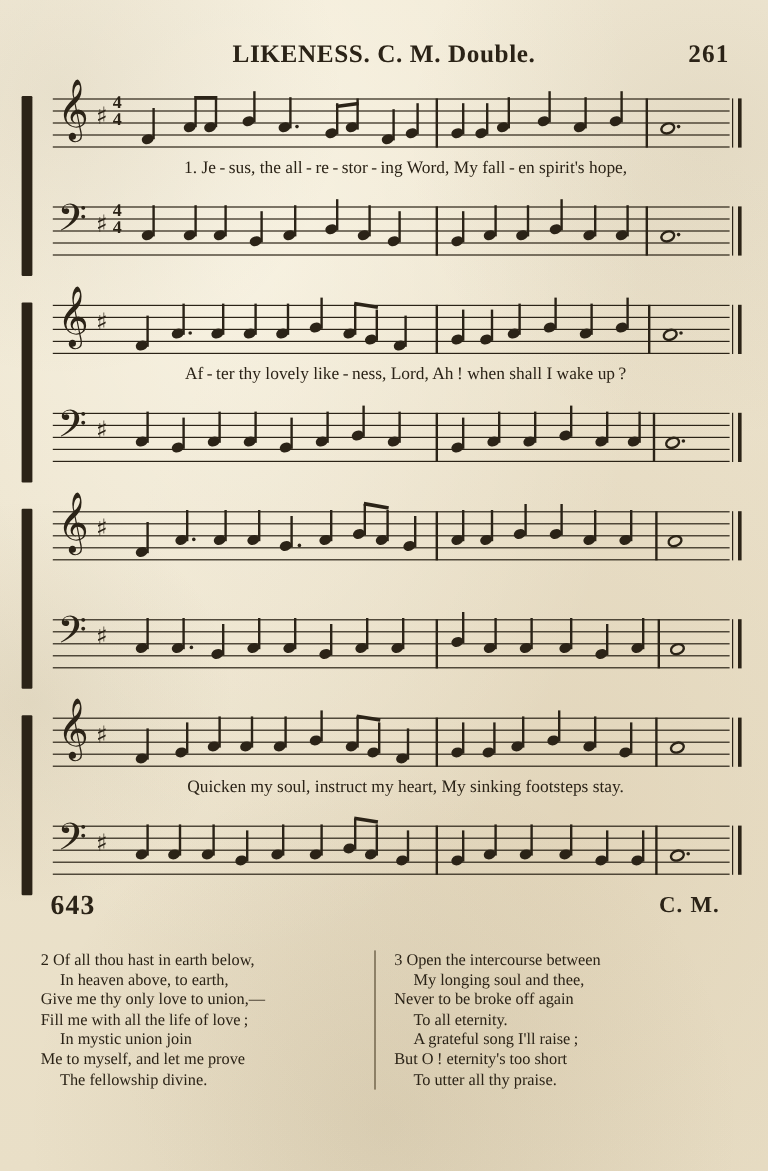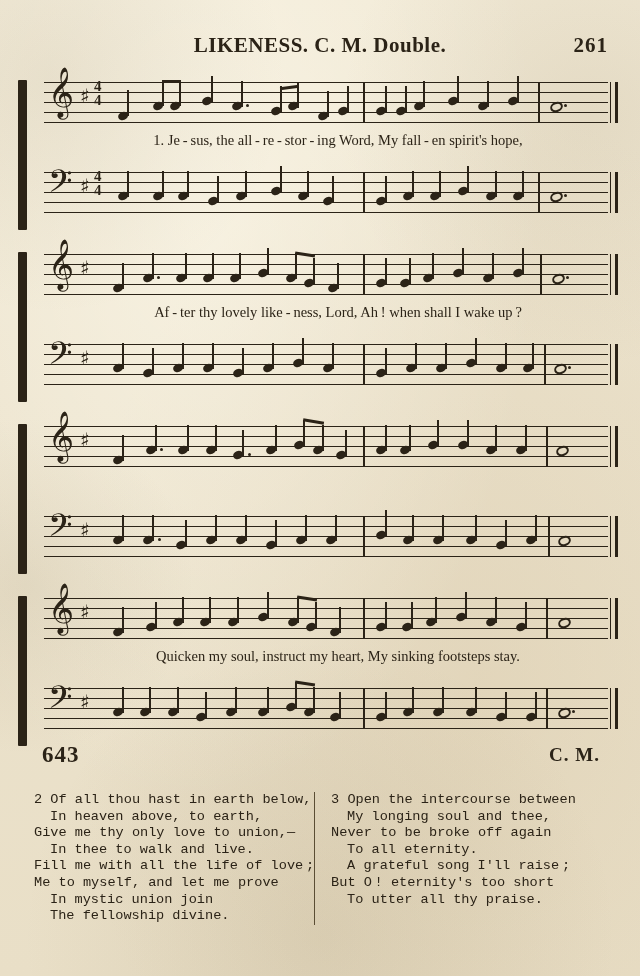--- a/index.html
+++ b/index.html
@@ -225,21 +225,20 @@
     text-align: center;
     font-style: italic;
     font-size: 15.5px;
   }
   .verses {
     position: absolute;
     top: 792px;
     left: 34px;
     width: 572px;
     display: flex;
-    font-family: Liberation Mono, monospace;
   }
   .vcol {
     width: 50%;
     font-size: 13.6px;
     line-height: 16.6px;
   }
   .vcol.right {
     padding-left: 16px;
     border-left: 1px solid #5a4d34;
   }
@@ -696,24 +695,23 @@
   </div>
 
   <div class="hymnno">643</div>
   <div class="meter">C. M.</div>
 
   <div class="verses">
     <div class="vcol left">
       <div class="vline ind1">2 Of all thou hast in earth below,</div>
       <div class="vline ind2">In heaven above, to earth,</div>
       <div class="vline ind1">Give me thy only love to union,—</div>
-      <div class="vline ind2">In thee to walk and live.</div>
       <div class="vline ind1">Fill me with all the life of love ;</div>
+      <div class="vline ind2">In mystic union join</div>
       <div class="vline ind1">Me to myself, and let me prove</div>
-      <div class="vline ind2">In mystic union join</div>
       <div class="vline ind2">The fellowship divine.</div>
     </div>
     <div class="vcol right">
       <div class="vline ind1">3 Open the intercourse between</div>
       <div class="vline ind2">My longing soul and thee,</div>
       <div class="vline ind1">Never to be broke off again</div>
       <div class="vline ind2">To all eternity.</div>
       <div class="vline ind2">A grateful song I'll raise ;</div>
       <div class="vline ind1">But O ! eternity's too short</div>
       <div class="vline ind2">To utter all thy praise.</div>

